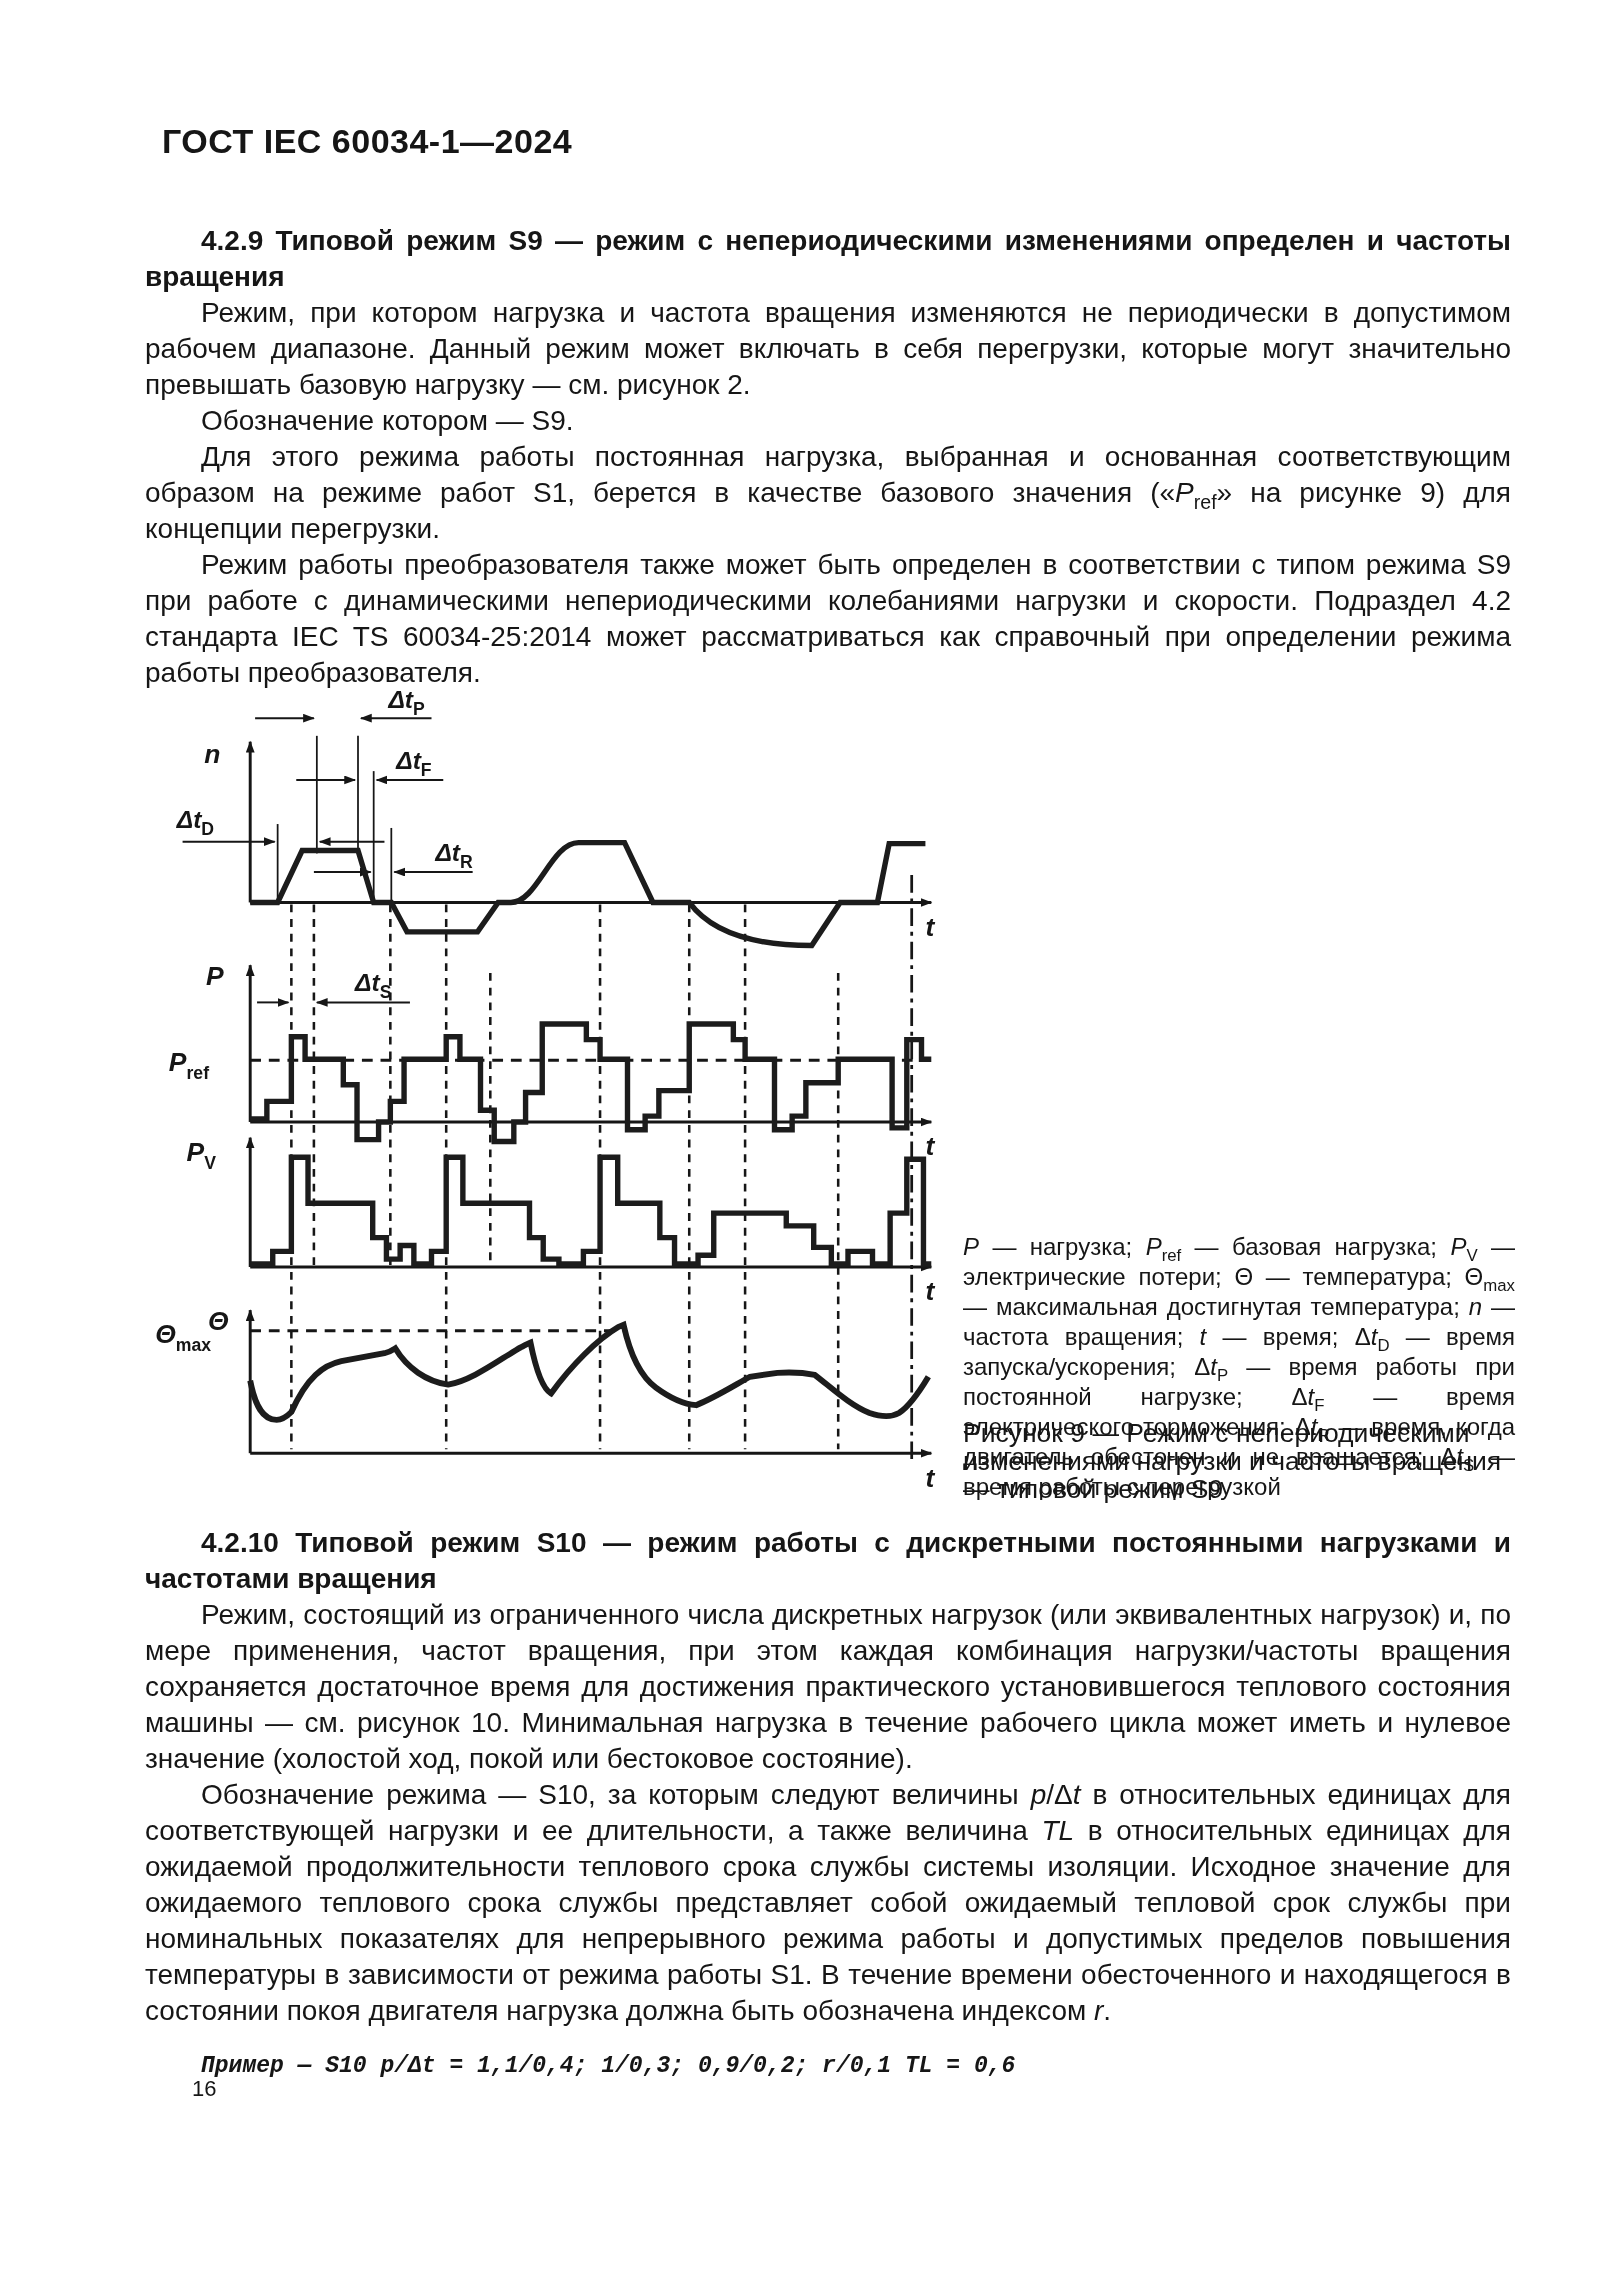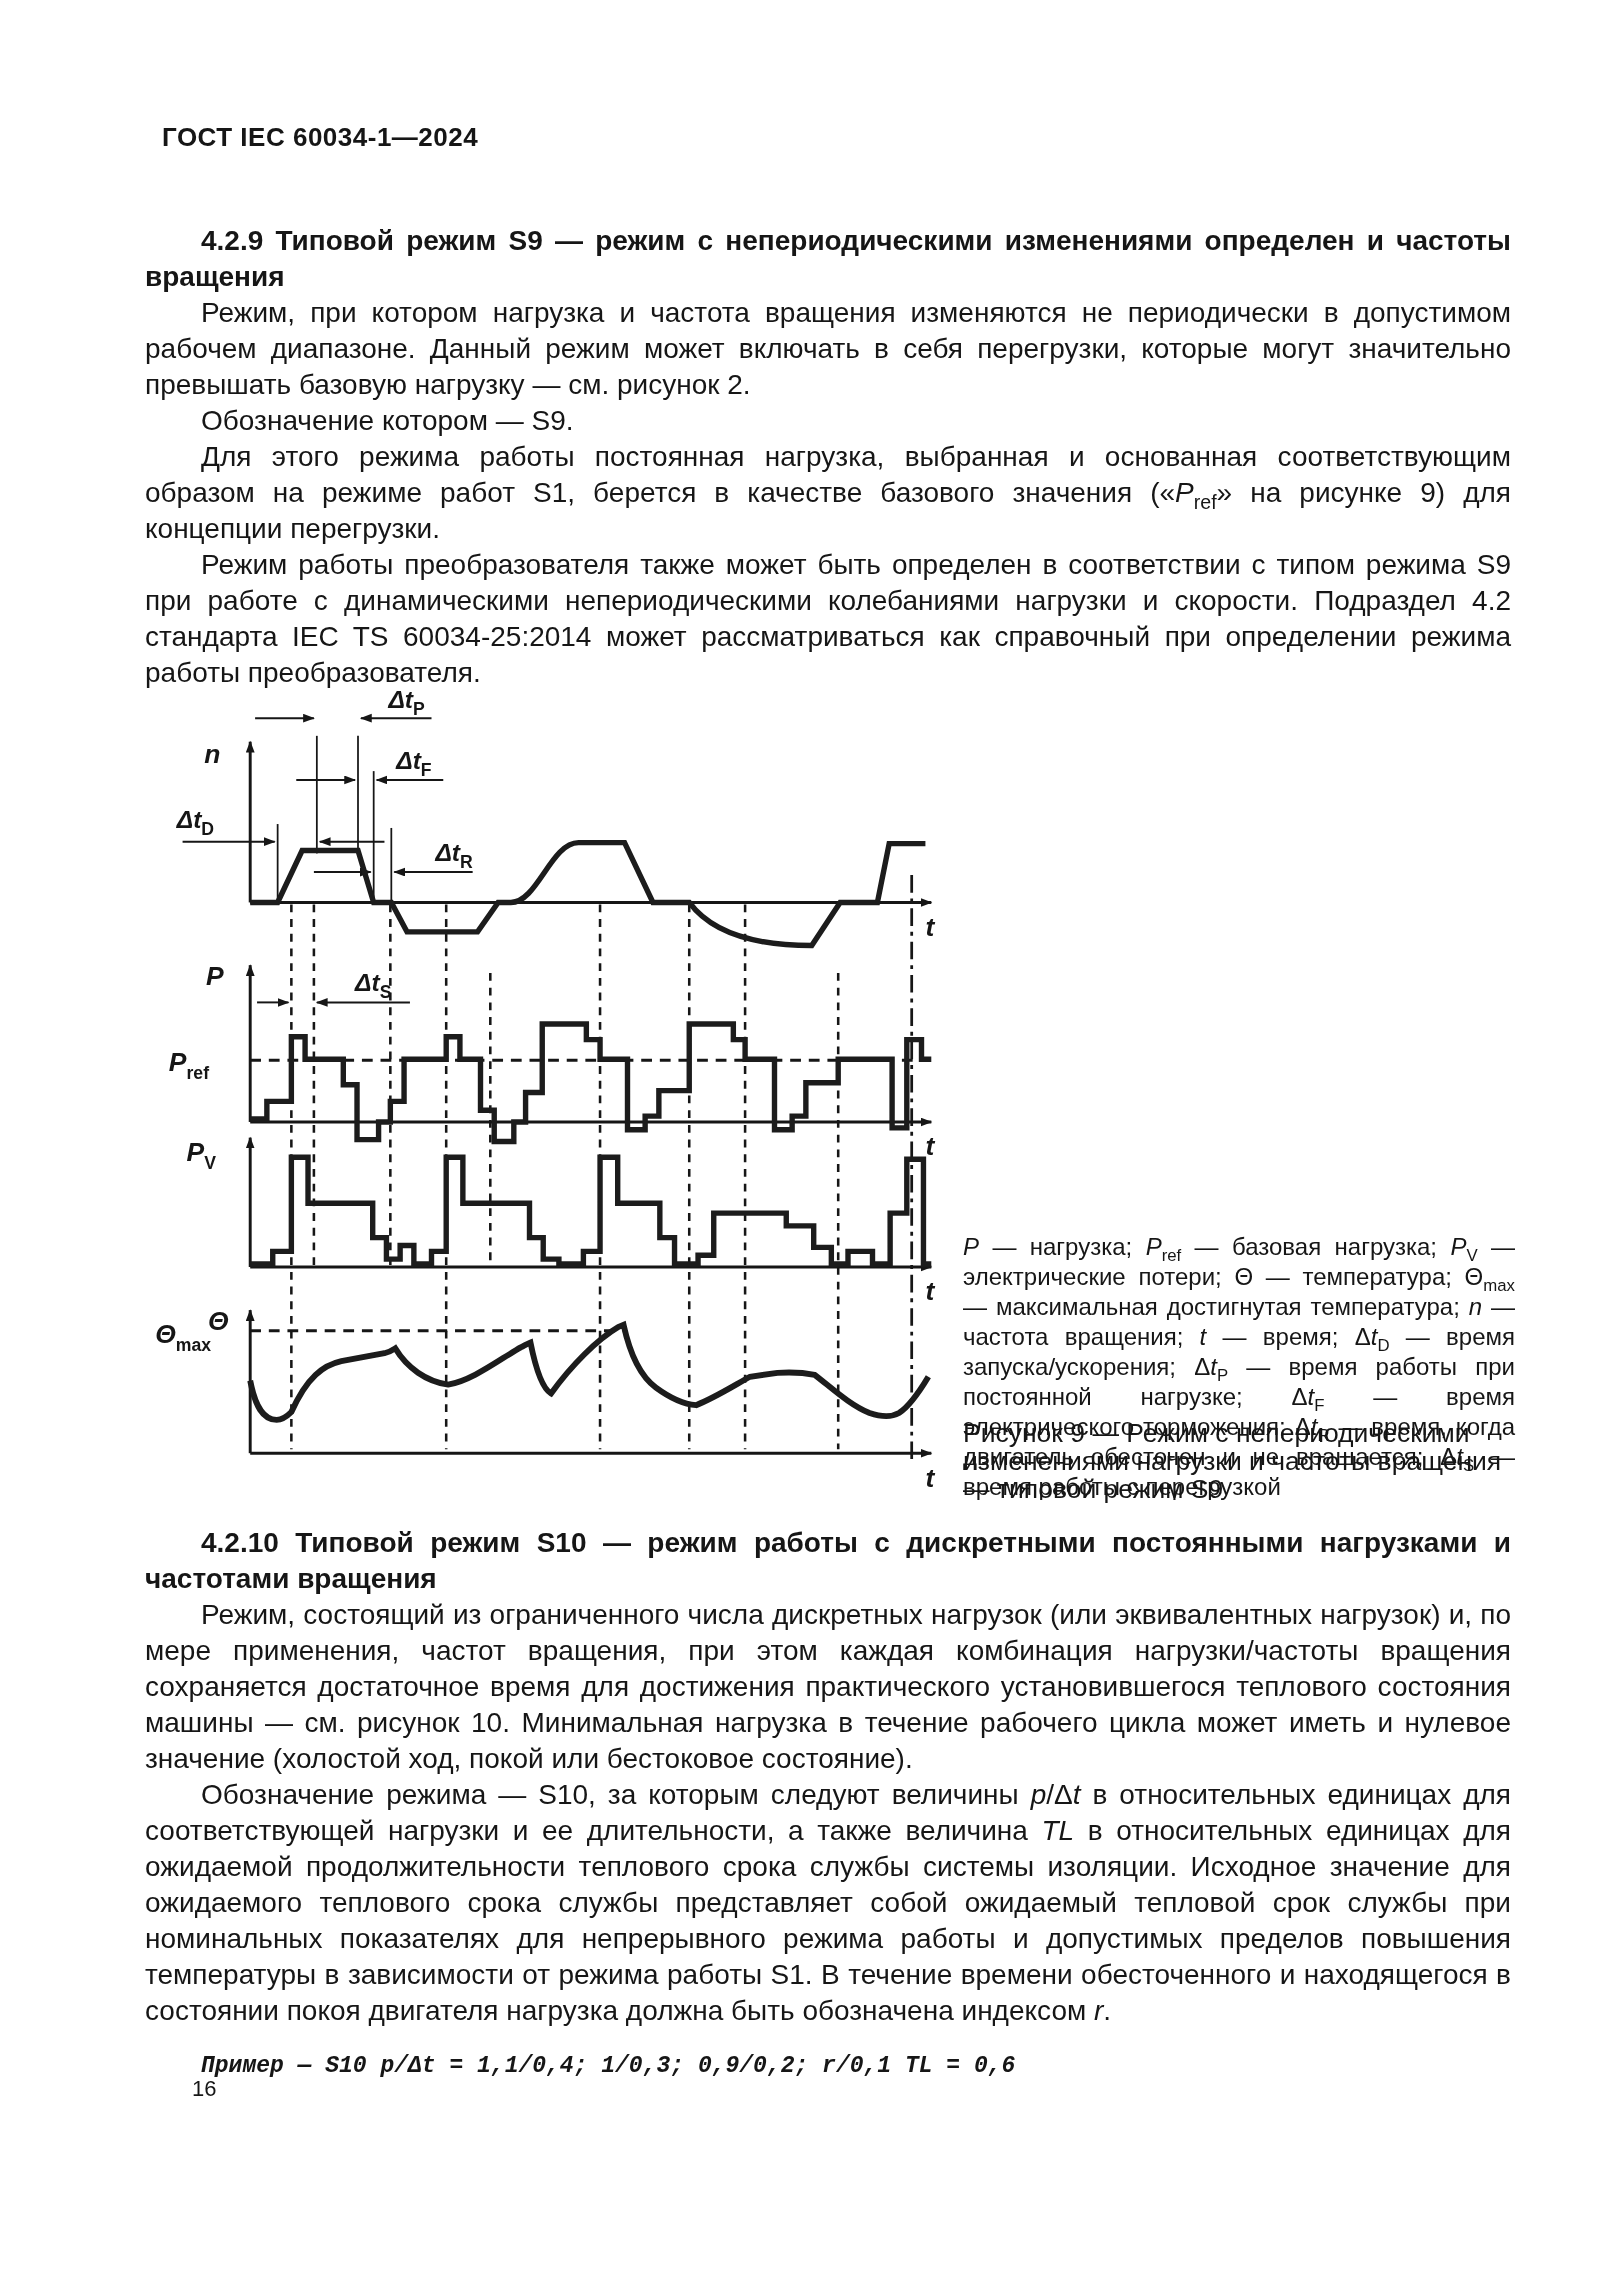--- a/index.html
+++ b/index.html
@@ -4,21 +4,21 @@
 <style>
   * { margin:0; padding:0; box-sizing:border-box; }
   html,body { background:#e8e8e8; }
   .page {
     position:relative; width:1621px; height:2293px; background:#ffffff;
     font-family:"Liberation Sans", sans-serif; color:#161616; overflow:hidden;
     margin:0 auto;
   }
   .doc-header {
     position:absolute; left:162px; top:122px;
-    font-size:26px; font-weight:bold; letter-spacing:0.5px;
+    font-size:34px; font-weight:bold; letter-spacing:0.5px;
   }
   .textblock {
     position:absolute; left:145px; width:1366px;
     font-size:28px; line-height:36px; text-align:justify;
   }
   .textblock p { text-indent:56px; }
   .textblock p.heading { font-weight:bold; }
   #block1 { top:223px; }
   #block2 { top:1517px;margin-top:8px; }
   .example { font-weight:bold; font-style:italic; margin-top:18.6px; font-size:23px;font-family:Liberation Mono, monospace; }

